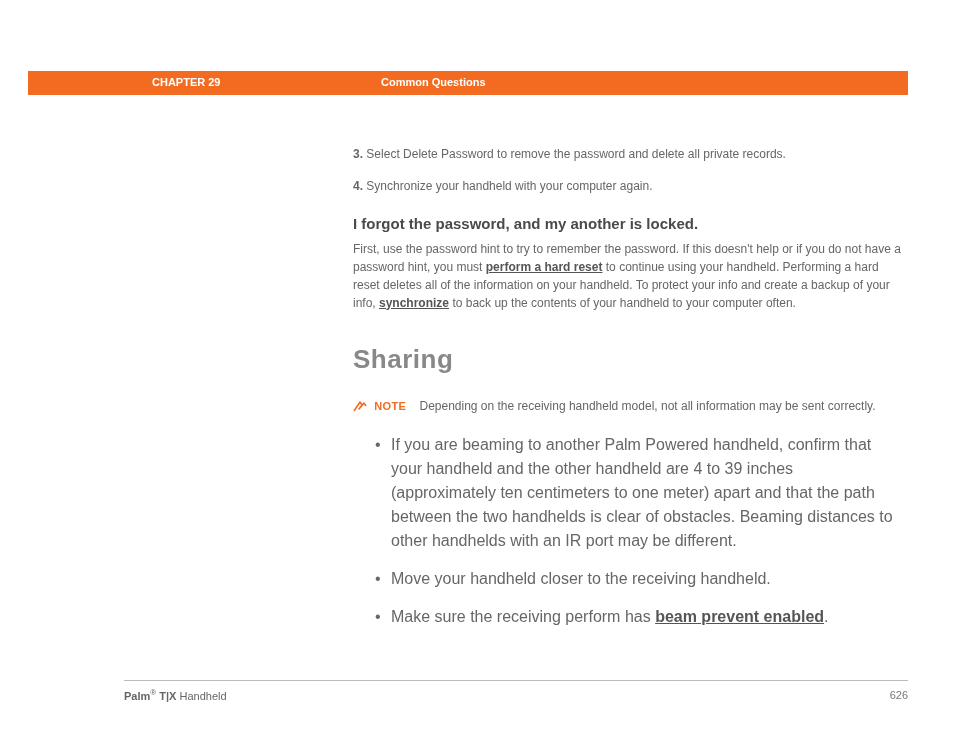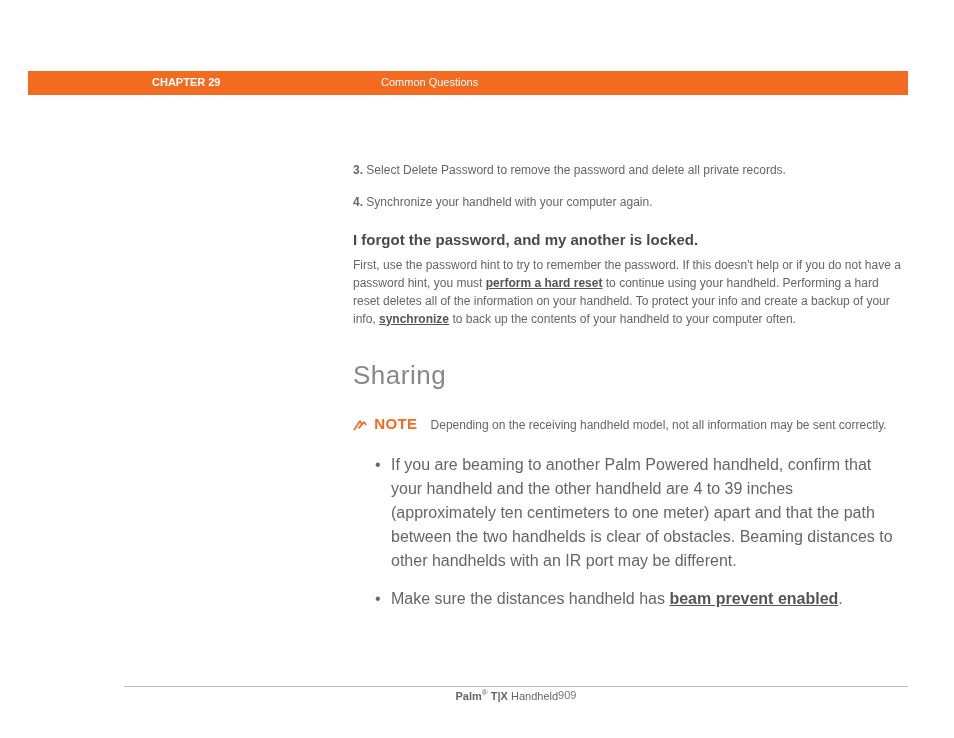--- a/index.html
+++ b/index.html
@@ -1,36 +1,36 @@
 <!DOCTYPE html>
 <html><head>
 <meta charset="utf-8">
 <style>
 body{margin:0;font-family:Arial,Helvetica,sans-serif;background:#fff;color:#555;font-size:12px;line-height:1.5}
 .page{width:954px;height:738px;position:relative;background:#fff}
 .header-bar{position:absolute;top:75px;left:28px;right:46px;height:15px;display:flex;align-items:center}
 .bar-left{width:112px;height:24px;background:#f26b21}
 .bar-right{flex:1;height:24px;background:#f26b21;display:flex;align-items:center}
 .chap-wrap{position:absolute;left:124px;color:#fff;font-weight:bold;font-size:11px}
-.common{position:absolute;left:353px;color:#fff;font-weight:normal;font-size:11px}
-.content{position:absolute;top:161px;left:353px;right:46px}
+.common{position:absolute;left:353px;color:#fff;font-weight:bold;font-size:11px}
+.content{position:absolute;top:145px;left:353px;right:46px}
 .num{font-weight:bold;color:#666}
 .step{margin-bottom:14px;font-size:12px;color:#666}
 .h3{font-weight:bold;font-size:15px;color:#4a4a4a;margin:18px 0 4px 0}
 .para{font-size:12px;color:#666;margin:0 0 16px 0}
 .ul{text-decoration:underline;font-weight:bold;color:#555}
-.h1{font-size:26px;color:#888;font-weight:normal;margin:28px 0 18px 0;letter-spacing:.5px}
+.h1{font-size:26px;color:#888;font-weight:bold;margin:28px 0 18px 0;letter-spacing:.5px}
 .note-row{font-size:12px;color:#666;margin-bottom:18px}
 .note-icon{display:inline-block;width:14px;height:12px;position:relative;vertical-align:middle;margin-right:4px}
 .note-icon svg{display:block}
-.note-label{color:#f26b21;font-weight:bold;font-size:15px;letter-spacing:.3px}
+.note-label{color:#f26b21;font-weight:bold;font-size:11px;letter-spacing:.3px}
 .blist{margin:0;padding:0 0 0 38px;font-size:16px;color:#666}
 .blist li{margin-bottom:14px;padding-right:6px;list-style:none;position:relative}
 .blist li:before{content:"•";position:absolute;left:-16px;top:0;color:#666}
-.footer{position:absolute;bottom:34px;left:124px;right:46px;border-top:1px solid #bbb;display:flex;justify-content:center;font-size:11px;color:#777}
+.footer{position:absolute;bottom:34px;left:124px;right:46px;border-top:1px solid #bbb;padding-top:6px;display:flex;justify-content:space-between;font-size:11px;color:#777}
 .footer .prod{color:#666}
 .footer .prod b{font-weight:bold}
 .sup{font-size:8px;vertical-align:super}
 </style>
 </head>
 <body>
 
 <div class="page">
 
   <div class="header-bar">
@@ -63,27 +63,28 @@
         <svg width="14" height="12" viewBox="0 0 14 12">
             <path d="M1 11 L7 2 L9 5 L6 9 L11 3 L13 6" stroke="#f26b21" stroke-width="1.6" fill="none" stroke-linejoin="round"></path>
           </svg>
       </span>
       <span class="note-label">NOTE</span>
       <span>&nbsp;&nbsp;&nbsp;</span><span>Depending on the receiving handheld model, not all information may be sent correctly.</span>
     </div>
 
     <ul class="blist">
       <li>If you are beaming to another Palm Powered handheld, confirm that your handheld and the other handheld are 4 to 39 inches (approximately ten centimeters to one meter) apart and that the path between the two handhelds is clear of obstacles. Beaming distances to other handhelds with an IR port may be different.</li>
+      <li>Move your handheld closer to the receiving handheld.</li>
       <li>
-        <span>Make sure the distances handheld has </span><a class="ul">beam prevent enabled</a><span>.</span>
+        <span>Make sure the receiving perform has </span><a class="ul">beam prevent enabled</a><span>.</span>
       </li>
     </ul>
 
   </div>
 
   <div class="footer">
     <div class="prod">
       <b>Palm</b><span class="sup">®</span><b> T|X</b><span> Handheld</span>
     </div>
-    <div>909</div>
+    <div>626</div>
   </div>
 
 </div>
 
 </body></html>

